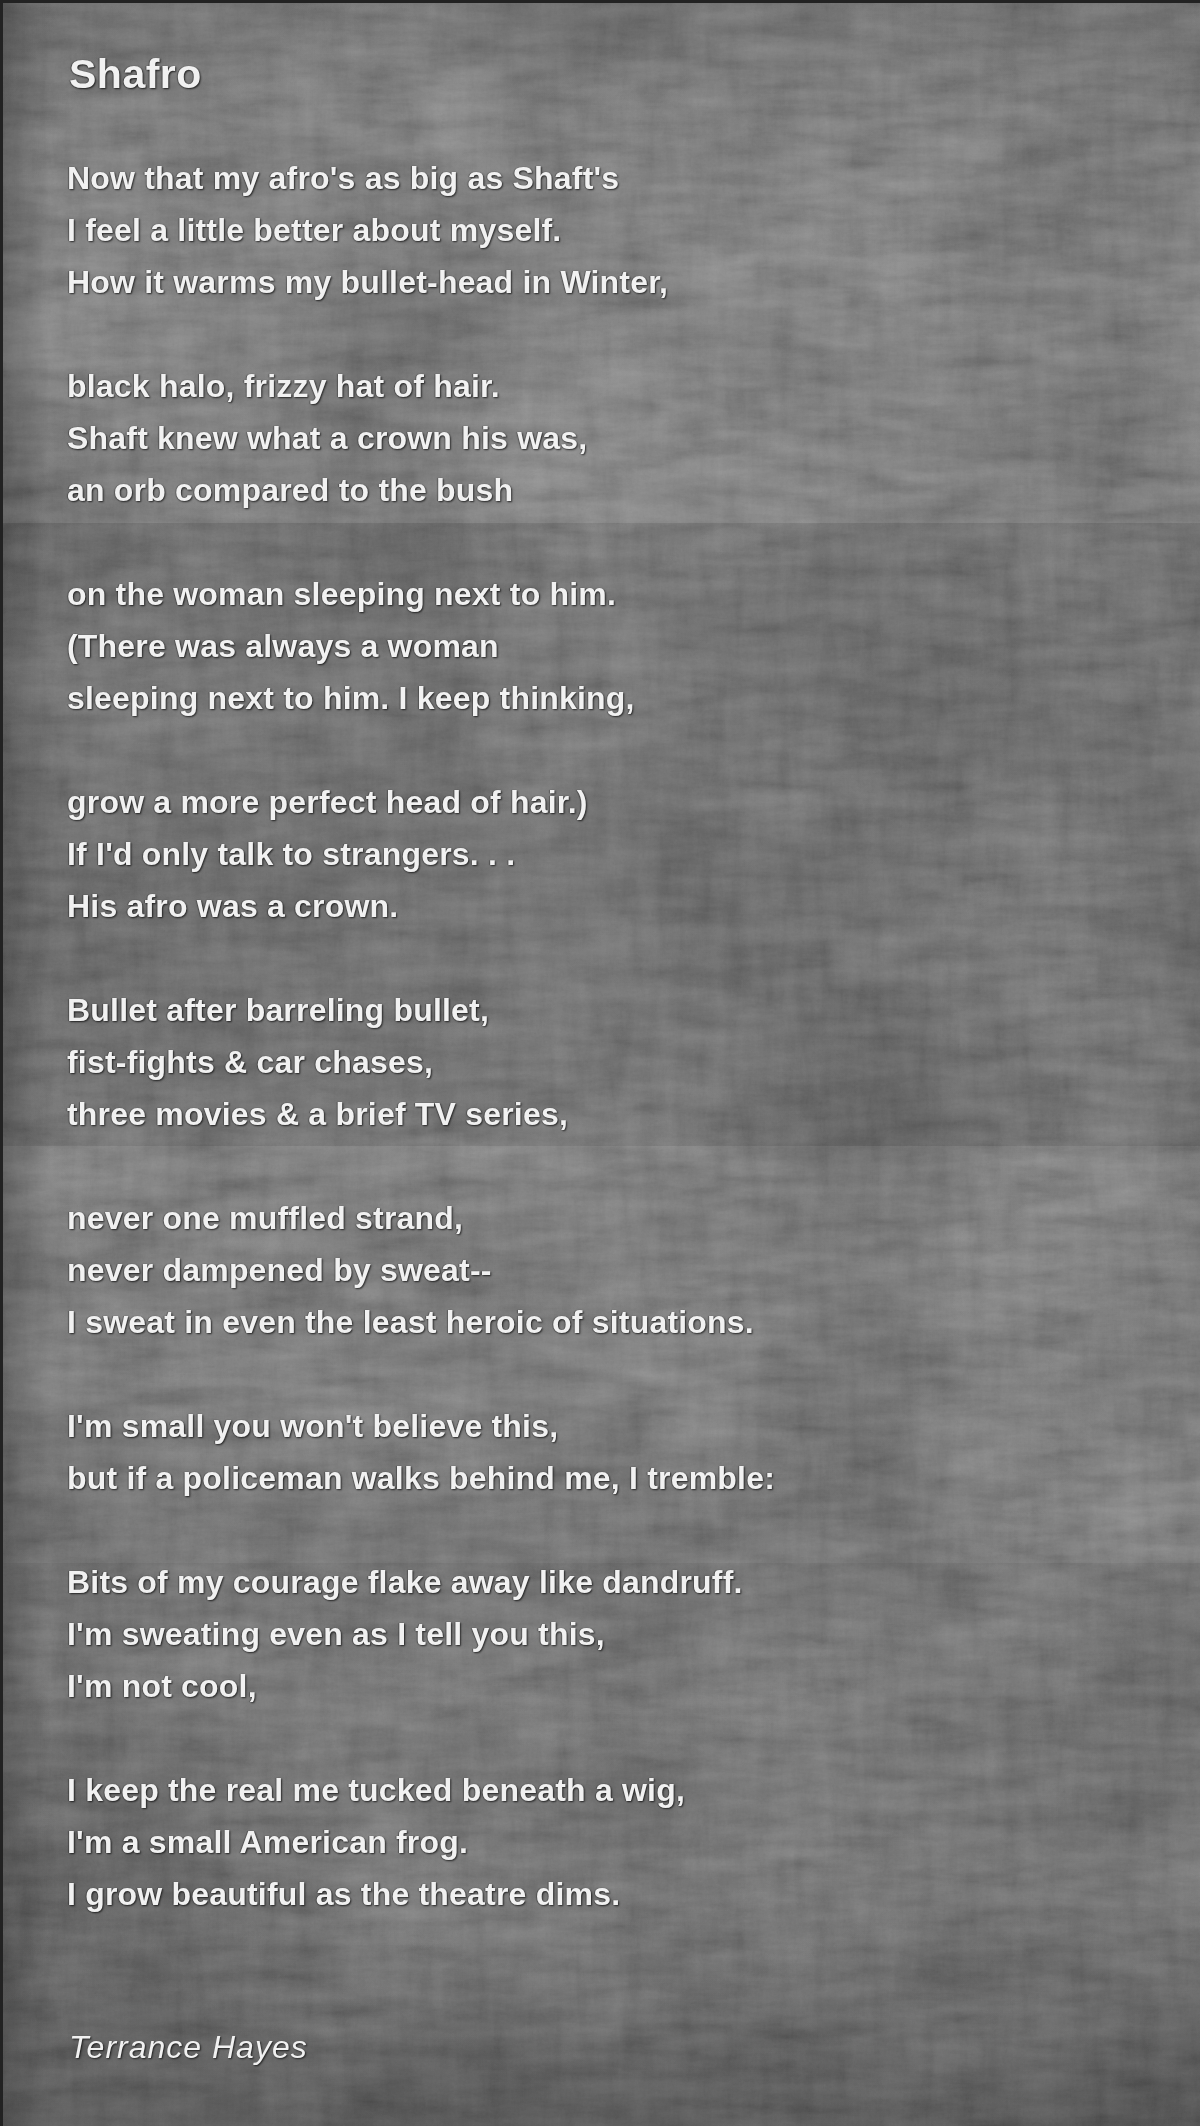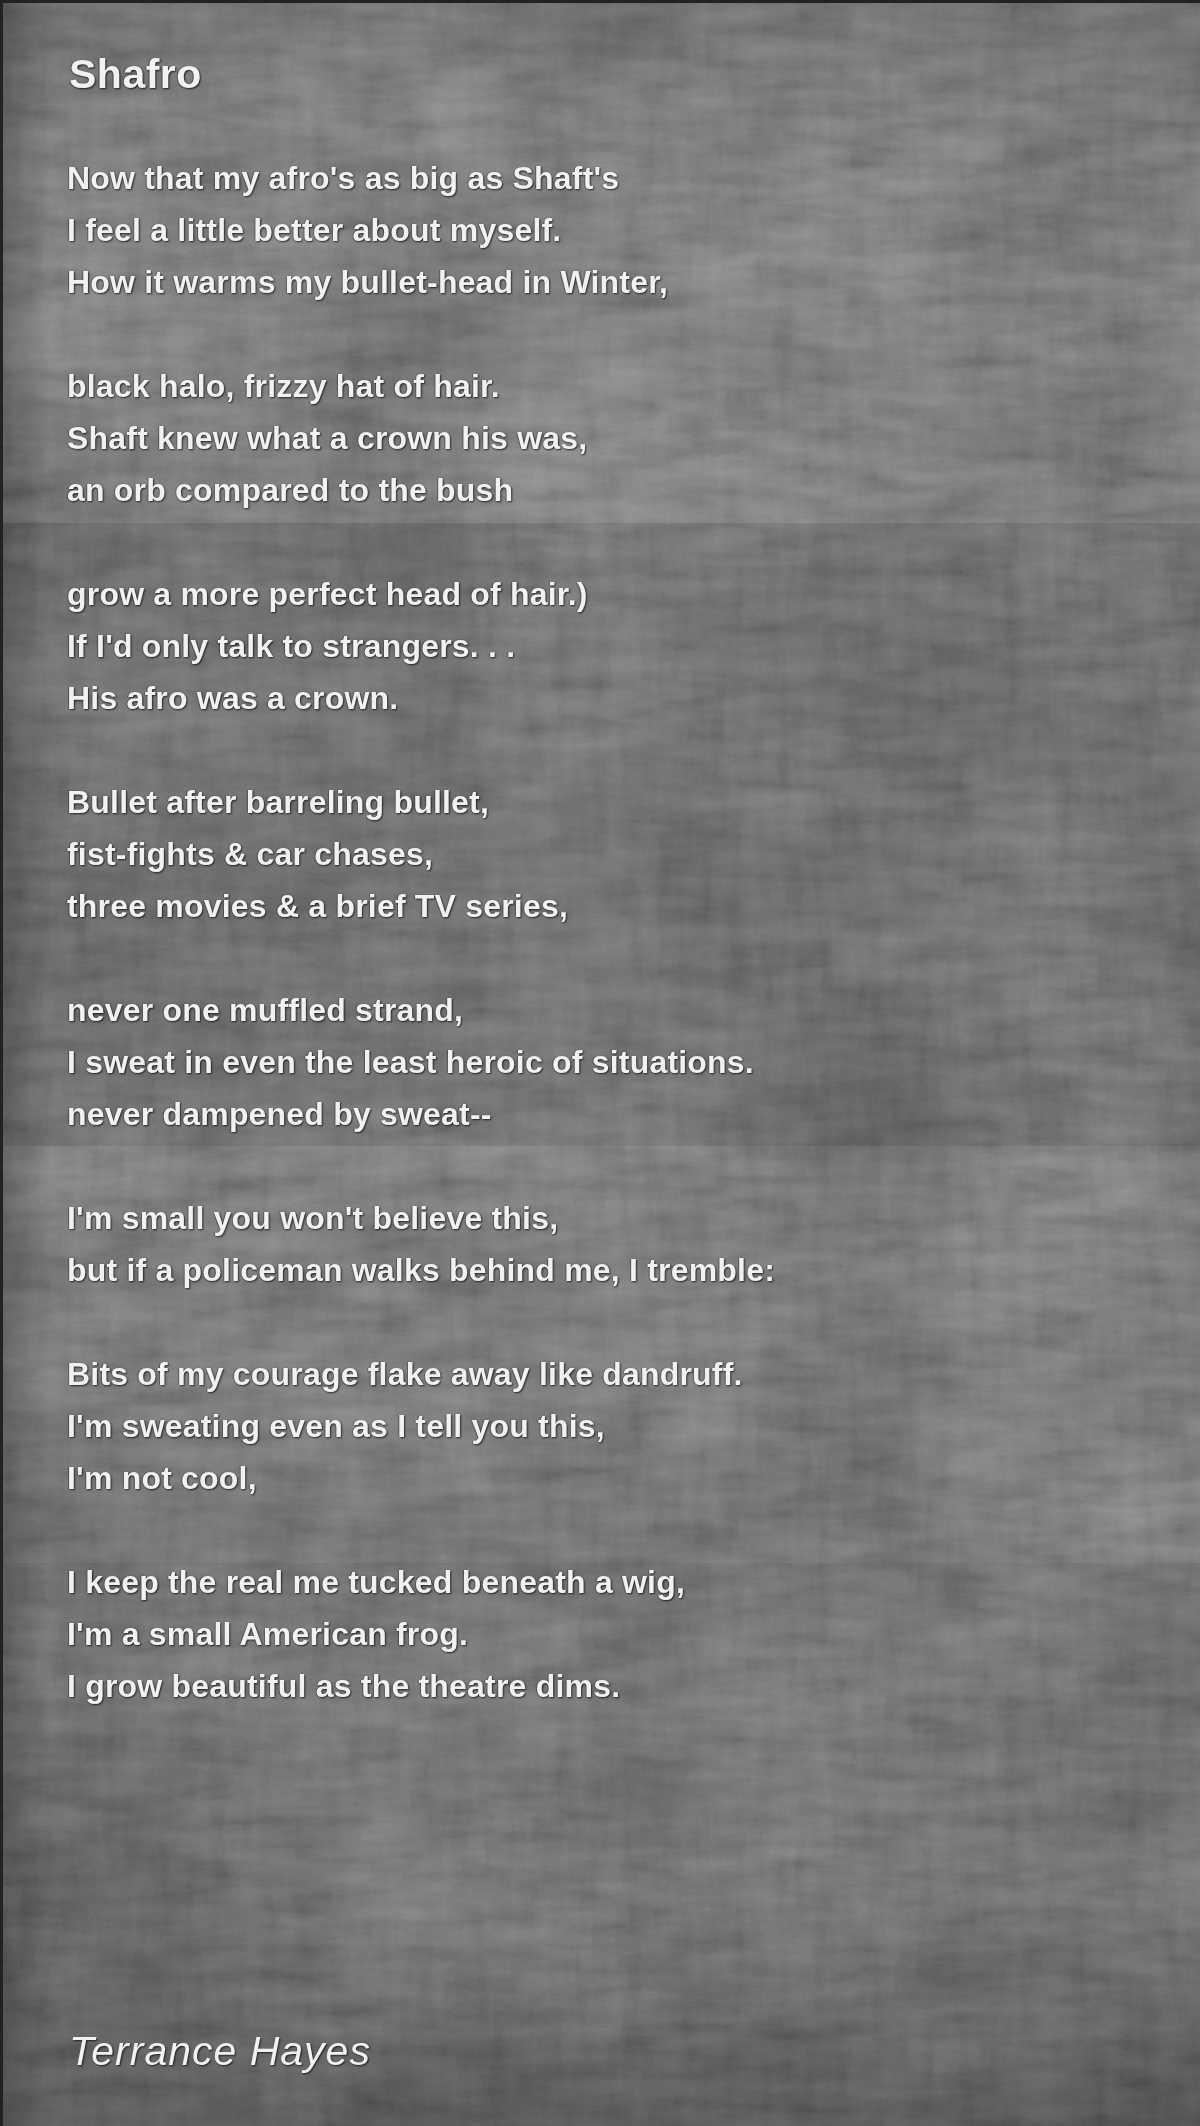--- a/index.html
+++ b/index.html
@@ -74,21 +74,21 @@
     font-weight: 700;
     line-height: 52px;
     white-space: pre;
     text-shadow: 1px 1px 2px rgba(0,0,0,0.7), -1px 0 1px rgba(0,0,0,0.3);
     letter-spacing: 0.2px;
   }
   .poem-author {
     position: absolute;
     top: 2028px;
     left: 66px;
-    font-size: 41px;
+    font-size: 32px;
     font-style: italic;
     font-weight: 400;
     line-height: 1;
     color: var(--text, #f1f1f1);
     text-shadow: 1px 1px 2px rgba(0,0,0,0.7);
     letter-spacing: 1px;
     text-align: center;
   }
 </style>
 </head>
@@ -148,33 +148,38 @@
           <div class="line">Now that my afro's as big as Shaft's</div>
           <div class="line">I feel a little better about myself.</div>
           <div class="line">How it warms my bullet-head in Winter,</div>
         </div>
         <div class="stanza">
           <div class="line">black halo, frizzy hat of hair.</div>
           <div class="line">Shaft knew what a crown his was,</div>
           <div class="line">an orb compared to the bush</div>
         </div>
         <div class="stanza">
+          <div class="line">on the woman sleeping next to him.</div>
+          <div class="line">(There was always a woman</div>
+          <div class="line">sleeping next to him. I keep thinking,</div>
+        </div>
+        <div class="stanza">
           <div class="line">grow a more perfect head of hair.)</div>
           <div class="line">If I'd only talk to strangers. . .</div>
           <div class="line">His afro was a crown.</div>
         </div>
         <div class="stanza">
           <div class="line">Bullet after barreling bullet,</div>
           <div class="line">fist-fights &amp; car chases,</div>
           <div class="line">three movies &amp; a brief TV series,</div>
         </div>
         <div class="stanza">
           <div class="line">never one muffled strand,</div>
+          <div class="line">never dampened by sweat--</div>
           <div class="line">I sweat in even the least heroic of situations.</div>
-          <div class="line">never dampened by sweat--</div>
         </div>
         <div class="stanza">
           <div class="line">I'm small you won't believe this,</div>
           <div class="line">but if a policeman walks behind me, I tremble:</div>
         </div>
         <div class="stanza">
           <div class="line">Bits of my courage flake away like dandruff.</div>
           <div class="line">I'm sweating even as I tell you this,</div>
           <div class="line">I'm not cool,</div>
         </div>

